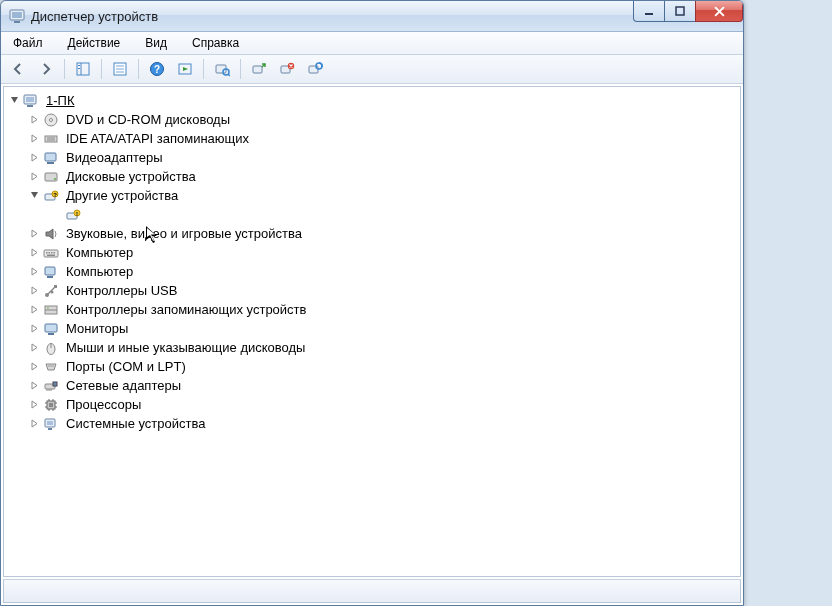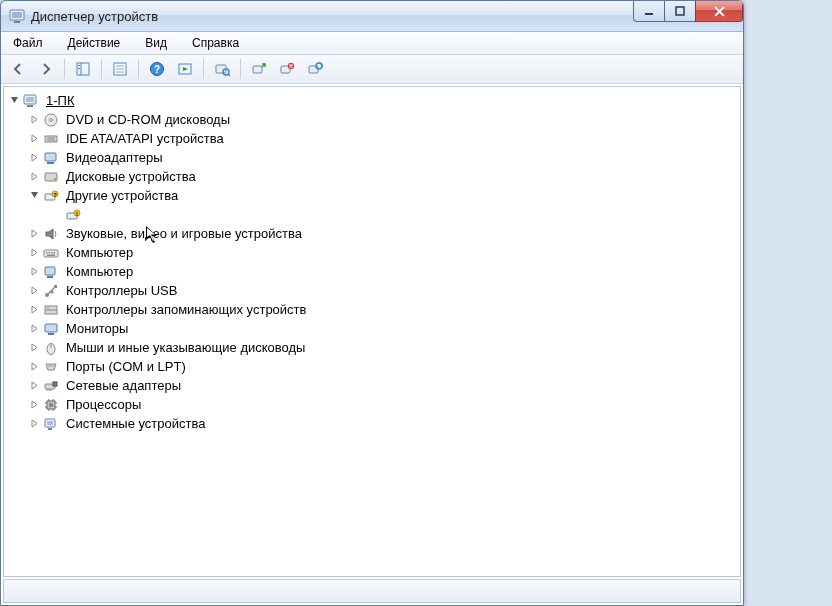--- a/index.html
+++ b/index.html
@@ -198,21 +198,21 @@
                 <polygon points="2,1 7,4.5 2,8" fill="none" stroke="#8a8a8a"></polygon>
               </svg>
             </span>
           <span class="nicon">
               <svg width="16" height="16" viewBox="0 0 16 16">
                 <rect x="2" y="5" width="12" height="6" fill="#d8d8d8" stroke="#888"></rect>
                 <line x1="4" y1="7" x2="12" y2="7" stroke="#888"></line>
                 <line x1="4" y1="9" x2="12" y2="9" stroke="#888"></line>
               </svg>
             </span>
-          <span class="nlabel">IDE ATA/ATAPI устройства</span>
+          <span class="nlabel">IDE ATA/ATAPI запоминающих</span>
         </div>
 
         <div class="node lvl1">
           <span class="exp">
               <svg width="9" height="9" viewBox="0 0 9 9">
                 <polygon points="2,1 7,4.5 2,8" fill="none" stroke="#8a8a8a"></polygon>
               </svg>
             </span>
           <span class="nicon">
               <svg width="16" height="16" viewBox="0 0 16 16">

